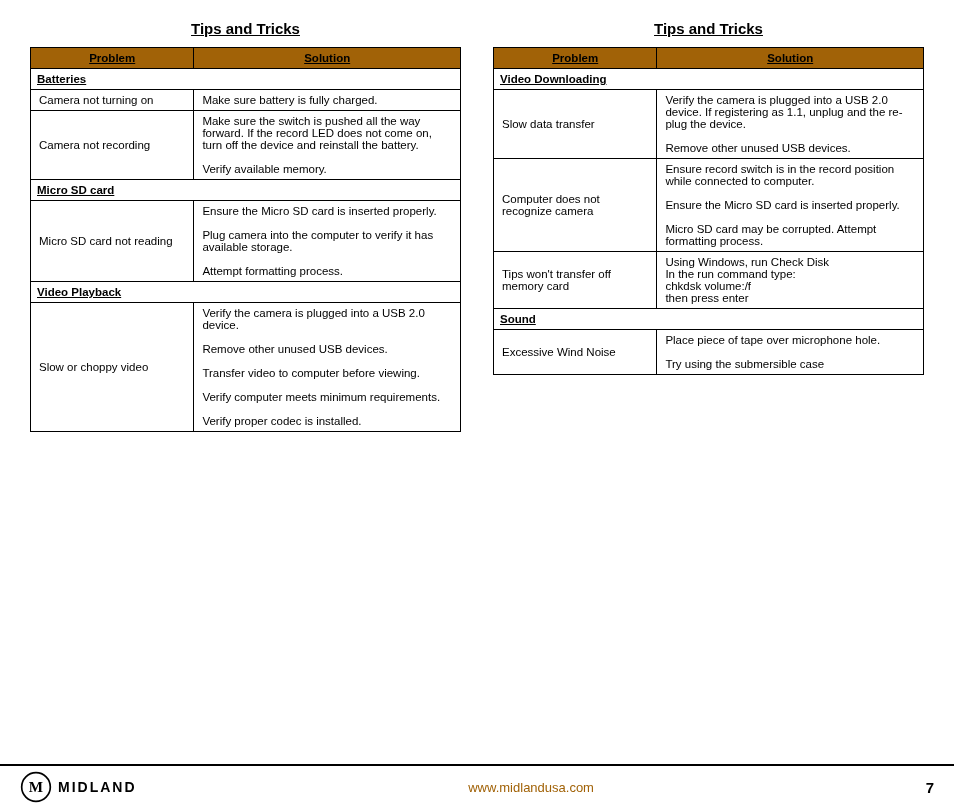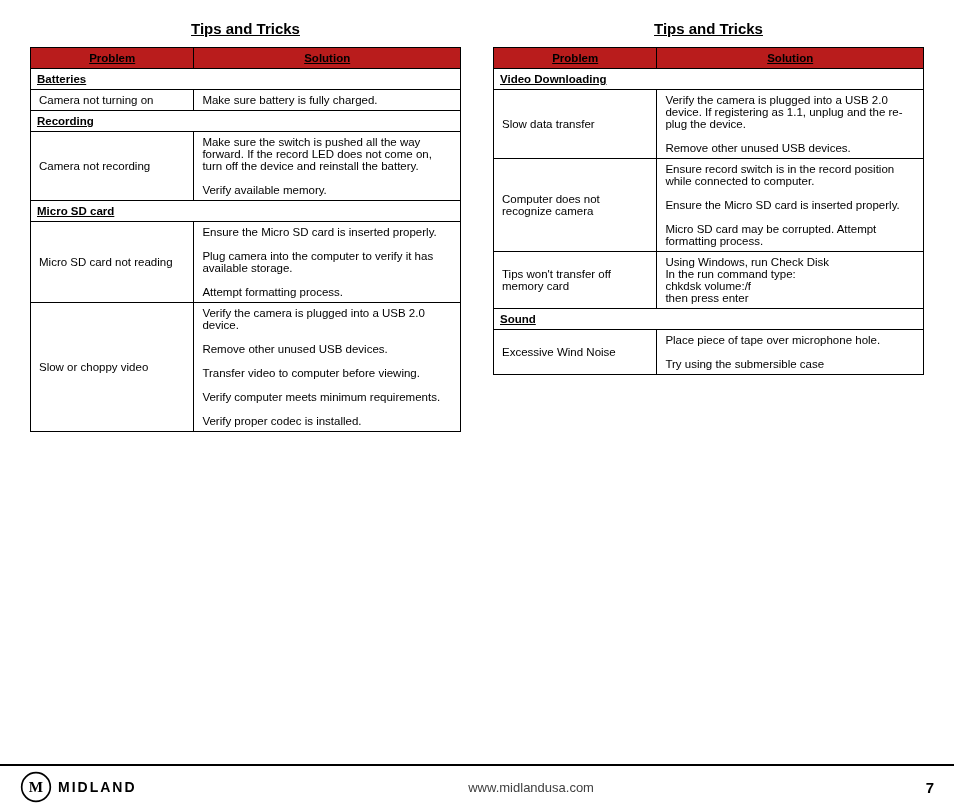--- a/index.html
+++ b/index.html
@@ -38,21 +38,21 @@
       font-size: 11.5px;
     }
     table, th, td {
       border: 1px solid #000;
     }
     th {
       text-decoration: underline;
       font-weight: bold;
       padding: 4px 20px;
       text-align: center;
-      background: #b91c1c;
+      background: #a16207;
     }
     td {
       padding: 4px 8px;
       vertical-align: top;
     }
     .problem-col {
       width: 38%;
     }
     .solution-col {
       width: 62%;
@@ -77,21 +77,21 @@
       font-size: 22px;
       font-weight: bold;
       font-family: Arial, sans-serif;
     }
     .footer-logo .logo-icon {
       width: 32px;
       height: 32px;
     }
     .footer-url {
       font-size: 13px;
-      color: #404040;
+      color: #a16207;
     }
     .footer-page {
       font-size: 15px;
       font-weight: bold;
     }
   </style>
 </head>
 <body>
 
 <div class="main-content">
@@ -106,33 +106,33 @@
         </tr>
       </thead>
       <tbody id="left-tbody">
       <tr class="section-header">
             <td colspan="2">Batteries</td>
           </tr>
           <tr>
             <td style="vertical-align: middle;">Camera not turning on</td>
             <td>Make sure battery is fully charged.</td>
           </tr>
-          <tr class="section-header">
-            <td colspan="2">Recording</td>
-          </tr>
           <tr>
             <td style="vertical-align: middle;">Camera not recording</td>
             <td>Make sure the switch is pushed all the way forward.  If the record LED does not come on, turn off the device and reinstall the battery.<br><br>Verify available memory.</td>
           </tr>
           <tr class="section-header">
             <td colspan="2">Micro SD card</td>
           </tr>
           <tr>
             <td style="vertical-align: middle;">Micro SD card not reading</td>
             <td>Ensure the Micro SD card is inserted properly.<br><br>Plug camera into the computer to verify it has available storage.<br><br>Attempt formatting process.</td>
+          </tr>
+          <tr class="section-header">
+            <td colspan="2">Video Playback</td>
           </tr>
           <tr>
             <td style="vertical-align: middle;">Slow or choppy video</td>
             <td>Verify the camera is plugged into a USB 2.0 device.<br><br>Remove other unused USB devices.<br><br>Transfer video to computer before viewing.<br><br>Verify computer meets minimum requirements.<br><br>Verify proper codec is installed.</td>
           </tr>
         </tbody>
     </table>
   </div>
 
   <div class="column">

